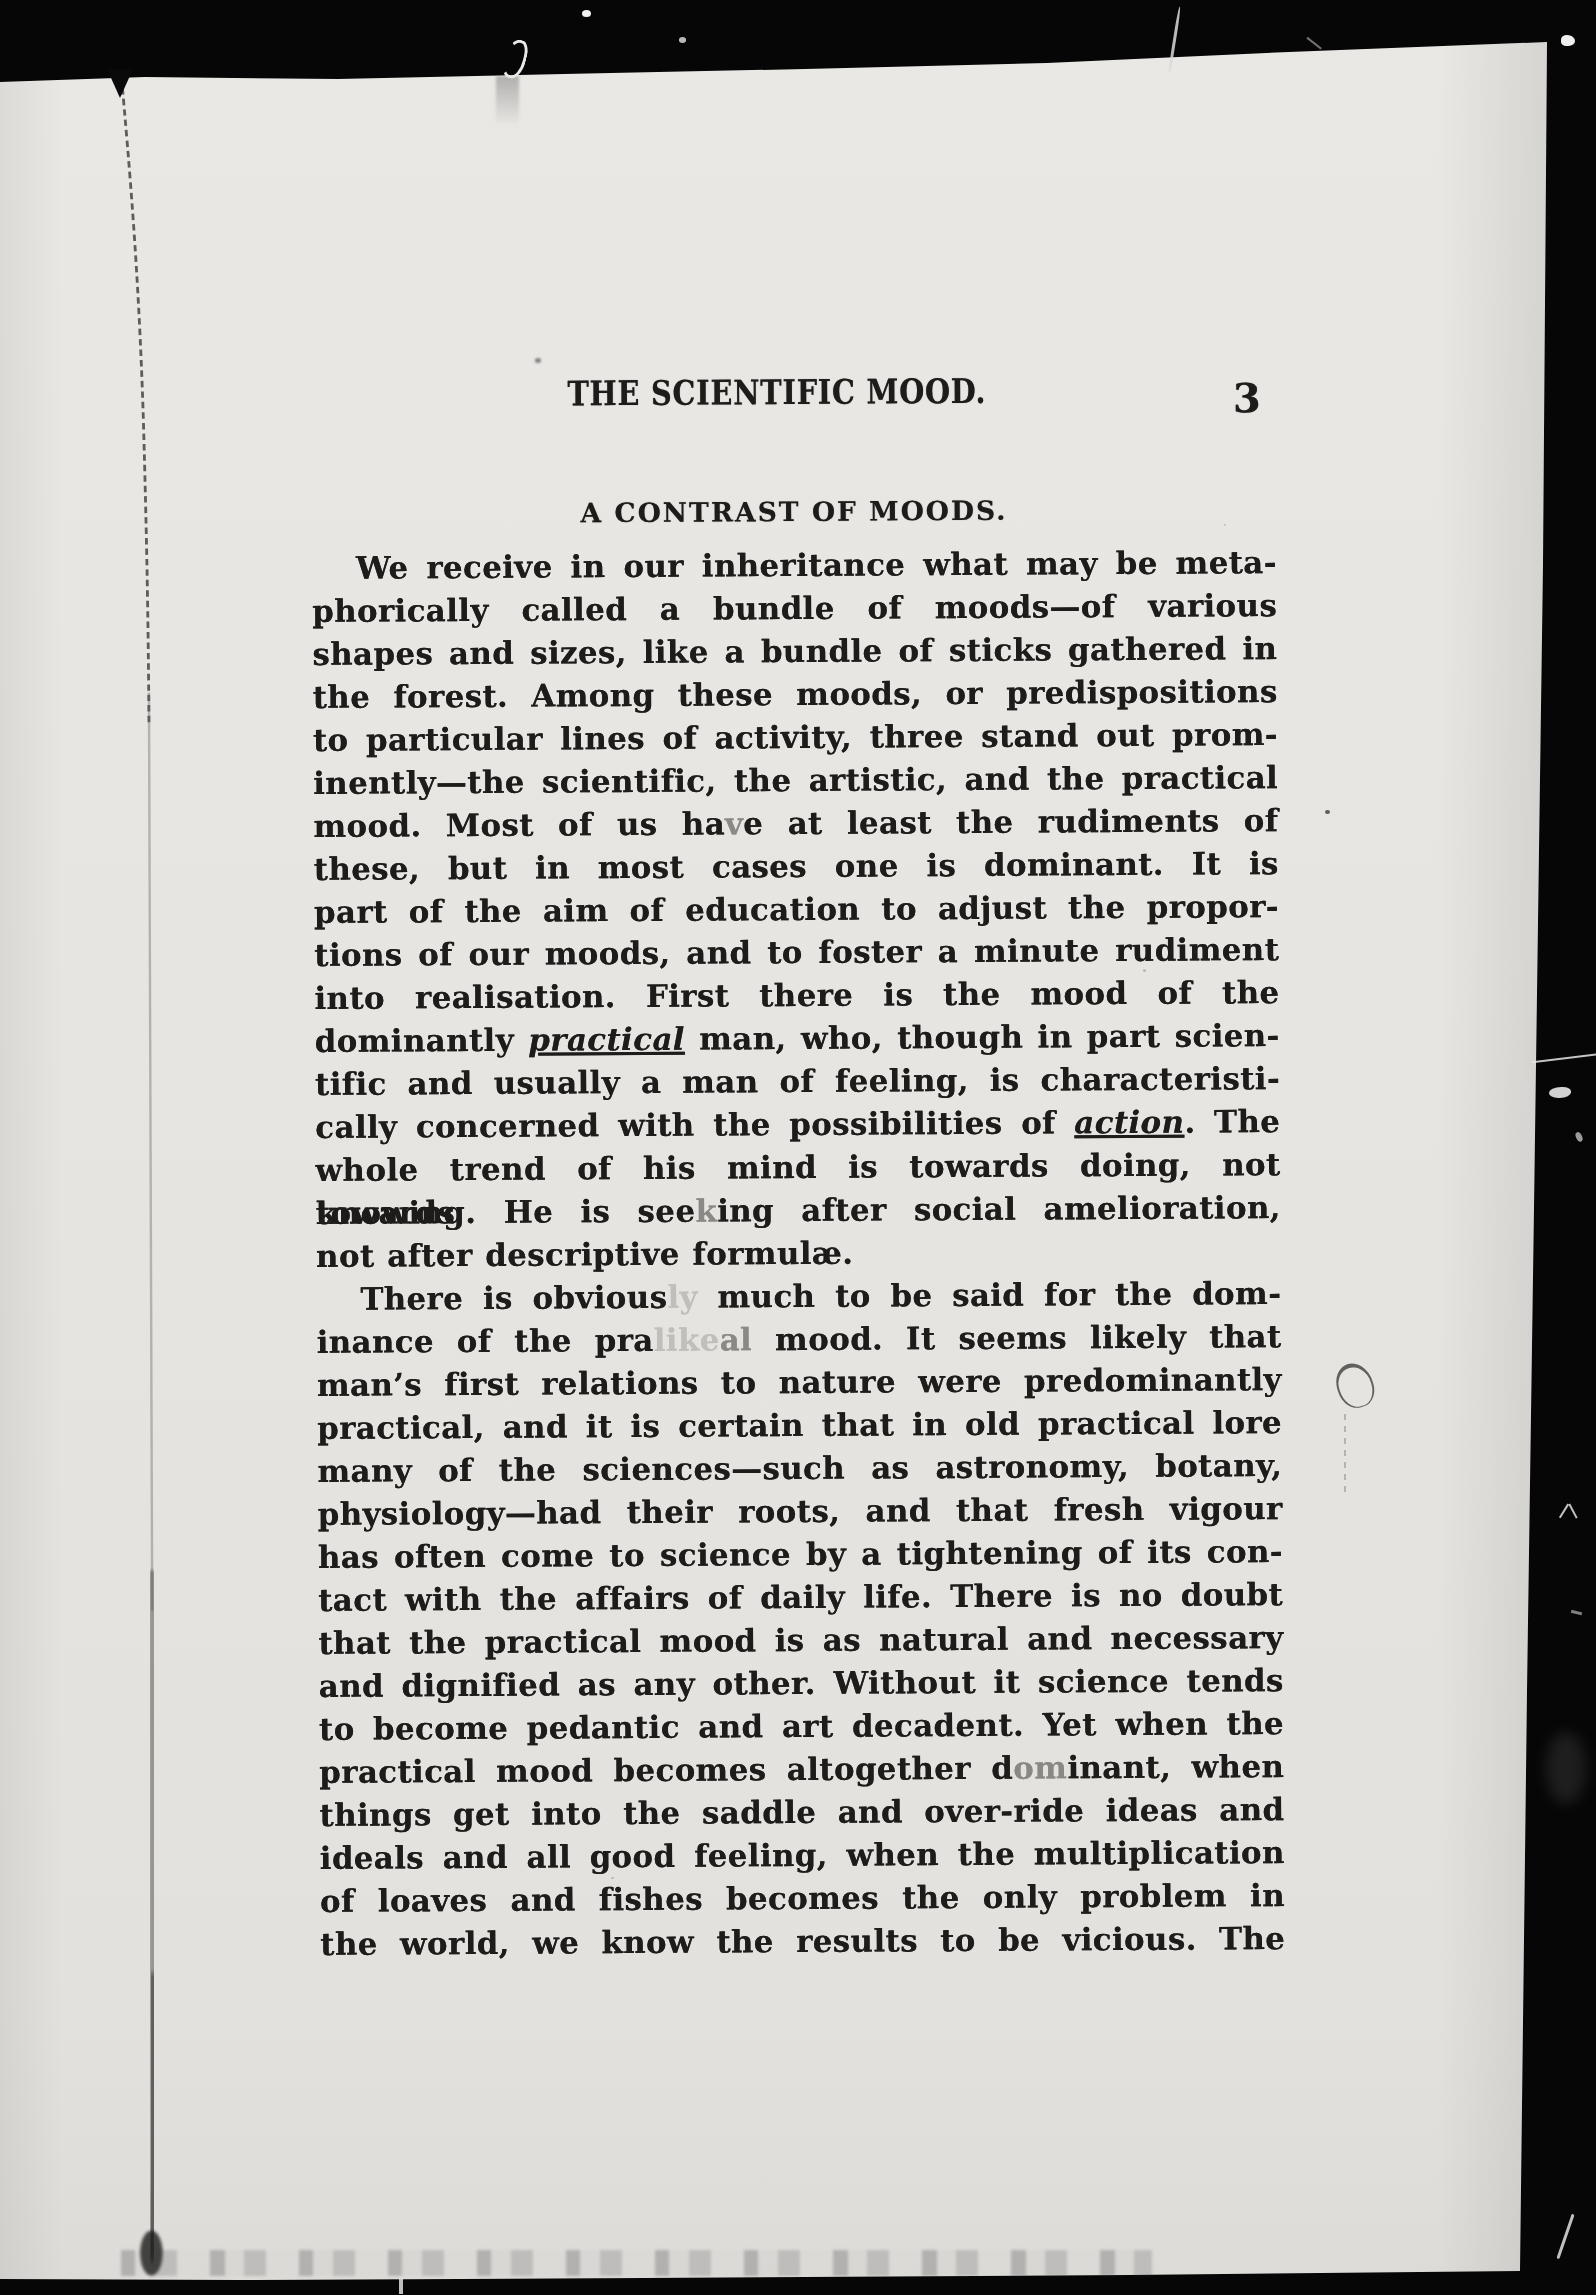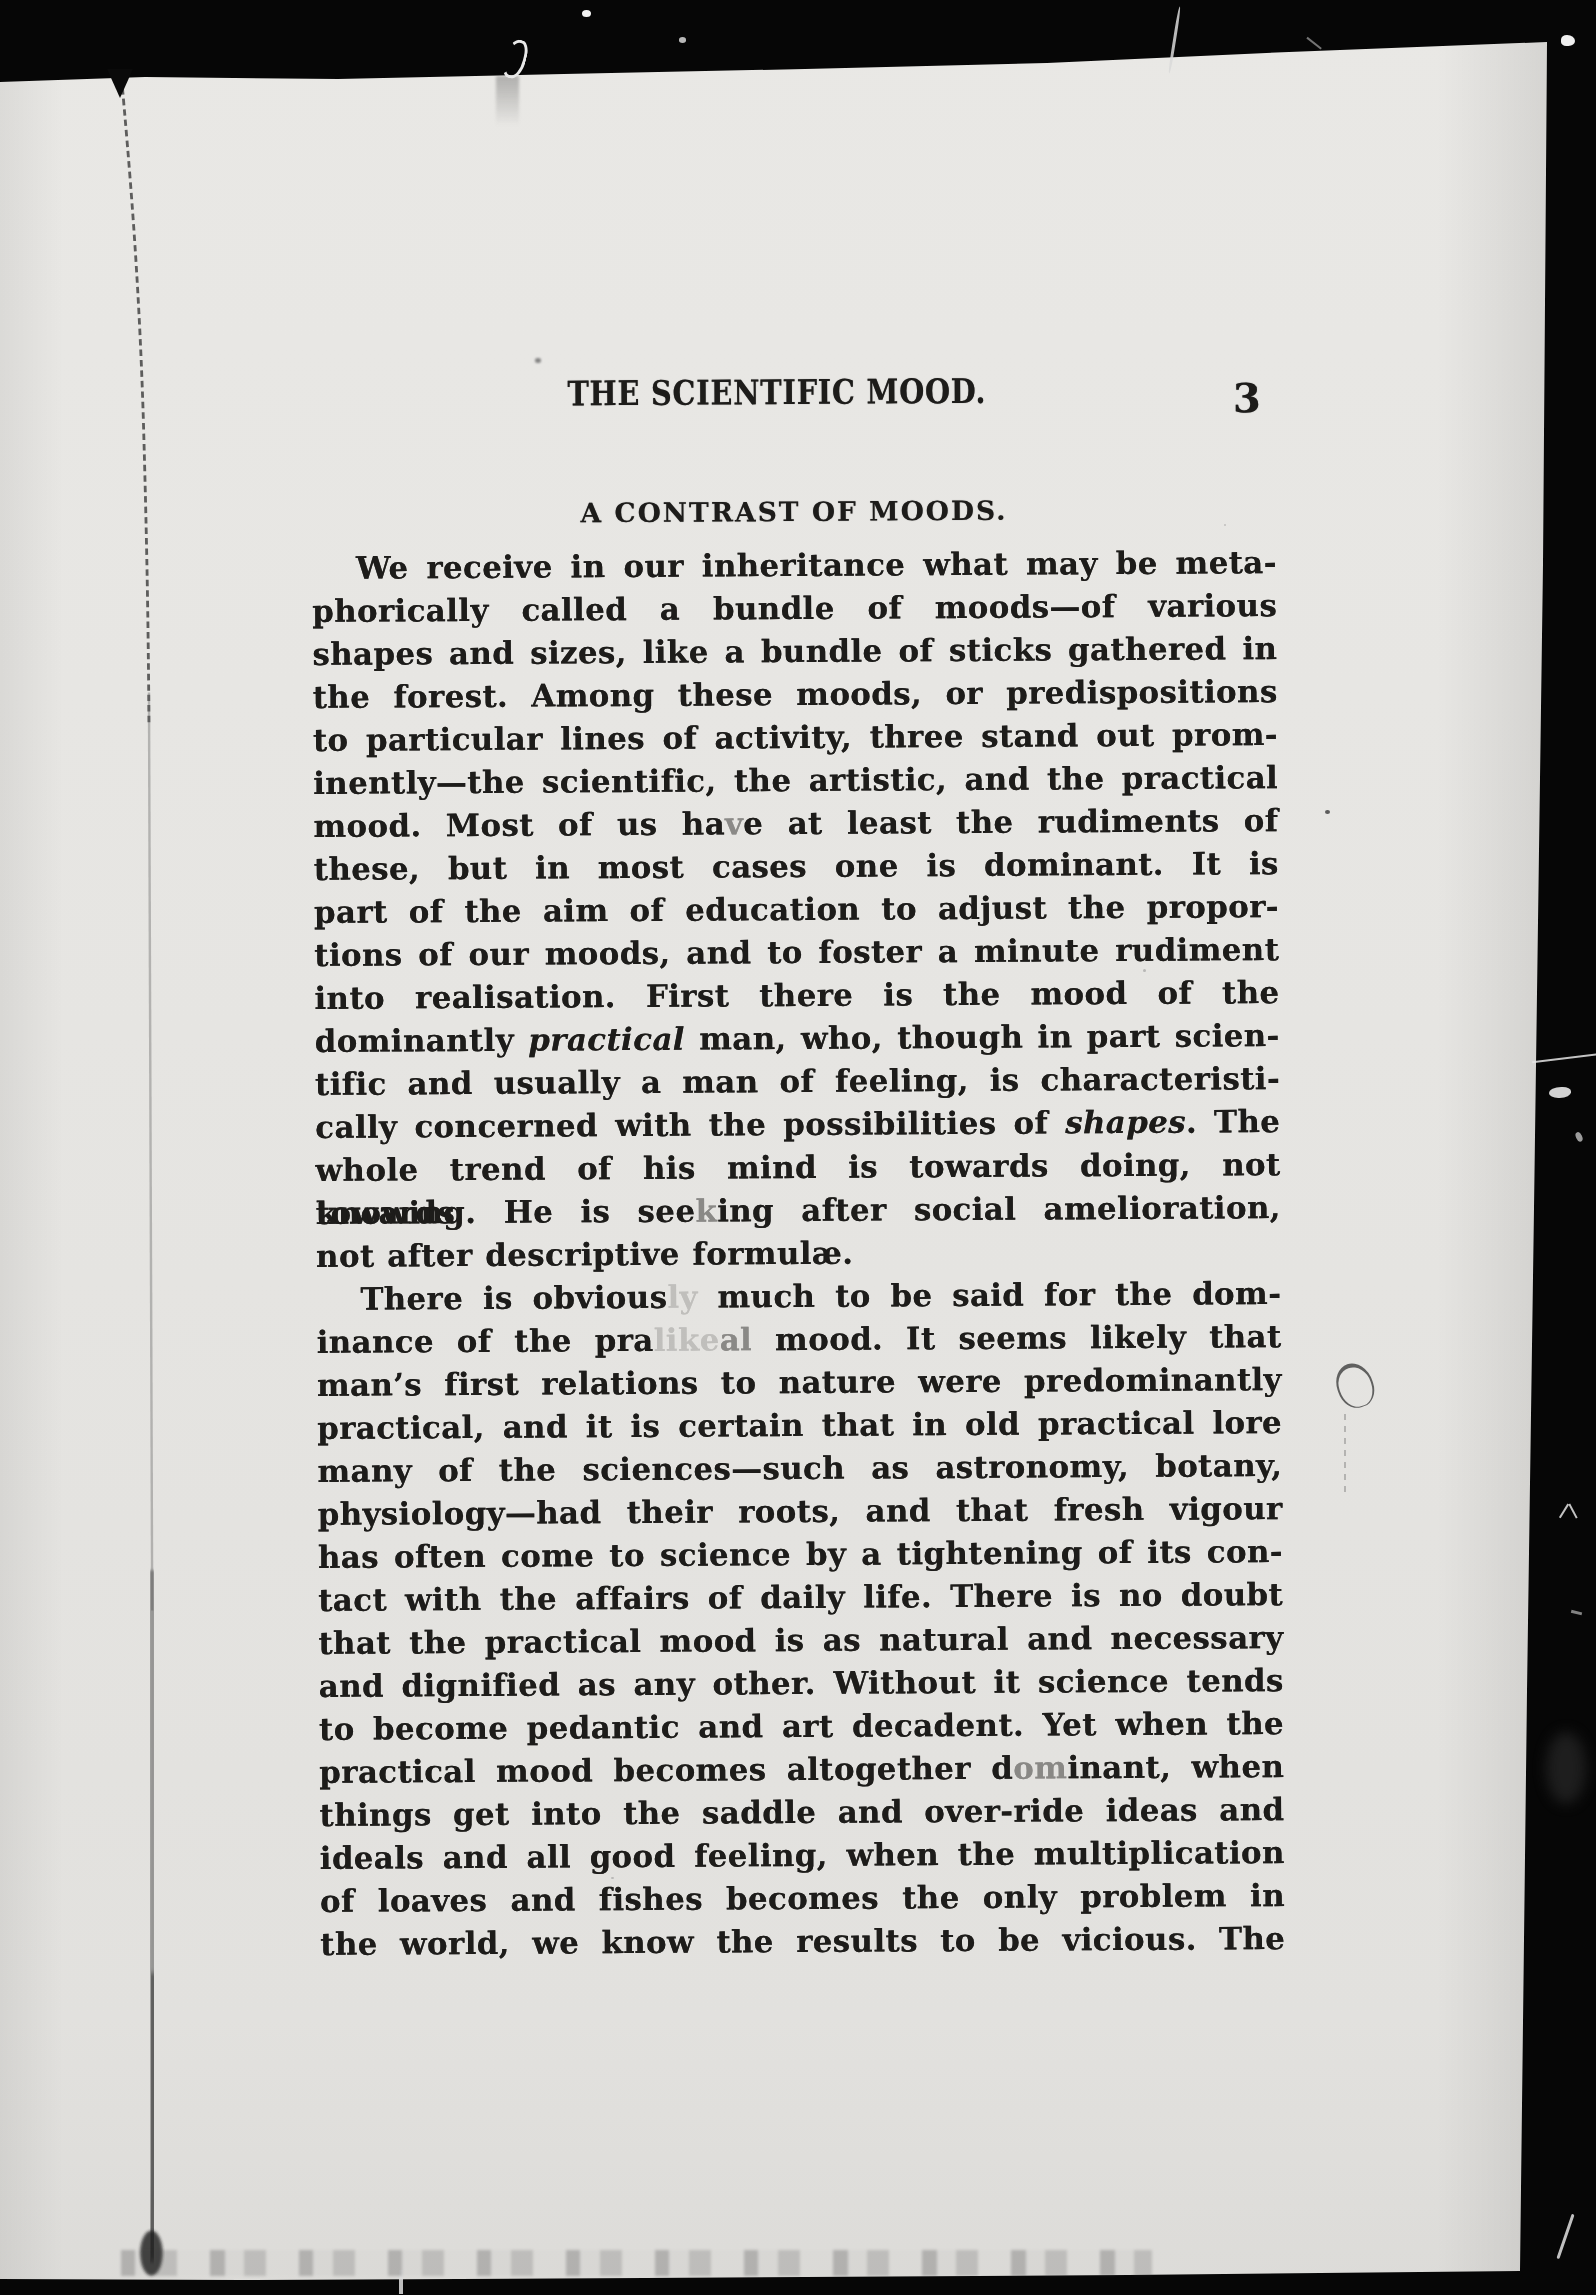--- a/index.html
+++ b/index.html
@@ -33,21 +33,21 @@
   .section-heading{position:absolute;left:314px;top:496px;width:965px;text-align:center;}
   .section-heading span{display:inline-block;font-weight:bold;font-size:26.6px;
     letter-spacing:2px;white-space:nowrap;text-shadow:0 0 0.8px rgba(20,20,20,.55);}
 
   .text-block{position:absolute;left:314px;top:544px;width:965px;
     font-size:31px;font-weight:bold;line-height:43px;word-spacing:1.6px;letter-spacing:0.3px;
     text-shadow:0 0 0.6px rgba(25,24,22,.75);}
   .tline{text-align:justify;text-align-last:justify;height:43px;white-space:normal;}
   .tline.nojust{text-align-last:left;}
   .tline.indent{text-indent:44px;}
-  .seg-i{font-style:italic;}
+  .seg-i{font-style:italic;text-decoration:underline;}
   .seg-f{opacity:.45;}
   .seg-ff{opacity:.18;}
 
   
   .a{position:absolute;pointer-events:none;}
   .notch{left:107px;top:69px;width:0;height:0;
     border-left:13.7px solid transparent;border-right:13.7px solid transparent;
     border-top:29px solid #0a0a0a;}
   .smudge-under-hook{left:496px;top:76px;width:22.6px;height:50px;
     background:linear-gradient(180deg,rgba(70,70,70,.35),rgba(70,70,70,0));filter:blur(1.6px);}
@@ -130,21 +130,21 @@
       <div class="tline"><span>the forest. Among these moods, or predispositions</span></div>
       <div class="tline"><span>to particular lines of activity, three stand out prom-</span></div>
       <div class="tline"><span>inently—the scientific, the artistic, and the practical</span></div>
       <div class="tline"><span>mood. Most of us ha</span><span class="seg-f">v</span><span>e at least the rudiments of</span></div>
       <div class="tline"><span>these, but in most cases one is dominant. It is</span></div>
       <div class="tline"><span>part of the aim of education to adjust the propor-</span></div>
       <div class="tline"><span>tions of our moods, and to foster a minute rudiment</span></div>
       <div class="tline"><span>into realisation. First there is the mood of the</span></div>
       <div class="tline"><span>dominantly </span><span class="seg-i">practical</span><span> man, who, though in part scien-</span></div>
       <div class="tline"><span>tific and usually a man of feeling, is characteristi-</span></div>
-      <div class="tline"><span>cally concerned with the possibilities of </span><span class="seg-i">shapes</span><span>. The</span></div>
+      <div class="tline"><span>cally concerned with the possibilities of </span><span class="seg-i">action</span><span>. The</span></div>
       <div class="tline"><span>whole trend of his mind is towards doing, not towards</span></div>
       <div class="tline"><span>knowing. He is see</span><span class="seg-f">k</span><span>ing after social amelioration,</span></div>
       <div class="tline nojust"><span>not after descriptive formulæ.</span></div>
       <div class="tline indent"><span>There is obvious</span><span class="seg-ff">ly</span><span> much to be said for the dom-</span></div>
       <div class="tline"><span>inance of the pra</span><span class="seg-ff">like</span><span class="seg-f">al</span><span> mood. It seems likely that</span></div>
       <div class="tline"><span>man’s first relations to nature were predominantly</span></div>
       <div class="tline"><span>practical, and it is certain that in old practical lore</span></div>
       <div class="tline"><span>many of the sciences—such as astronomy, botany,</span></div>
       <div class="tline"><span>physiology—had their roots, and that fresh vigour</span></div>
       <div class="tline"><span>has often come to science by a tightening of its con-</span></div>

